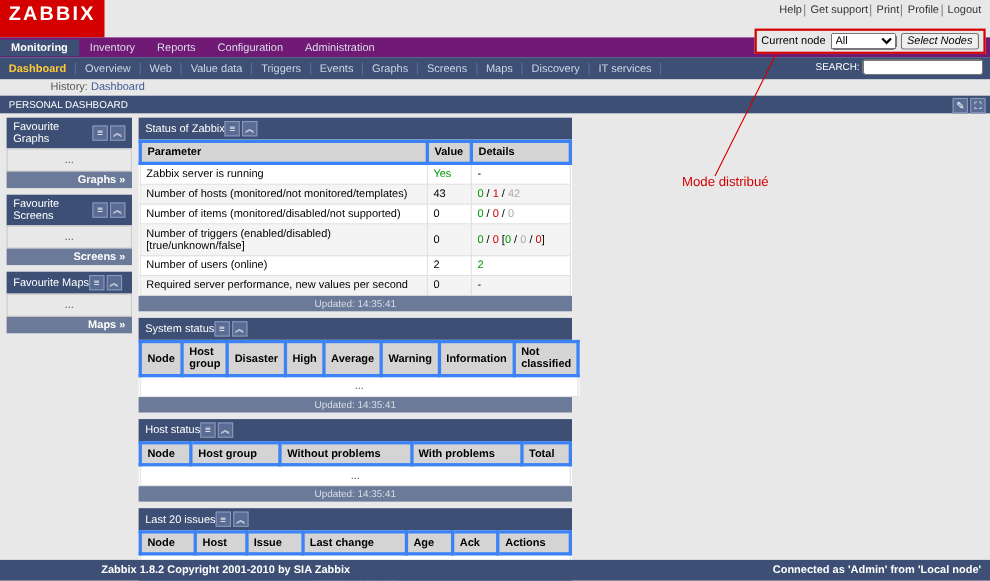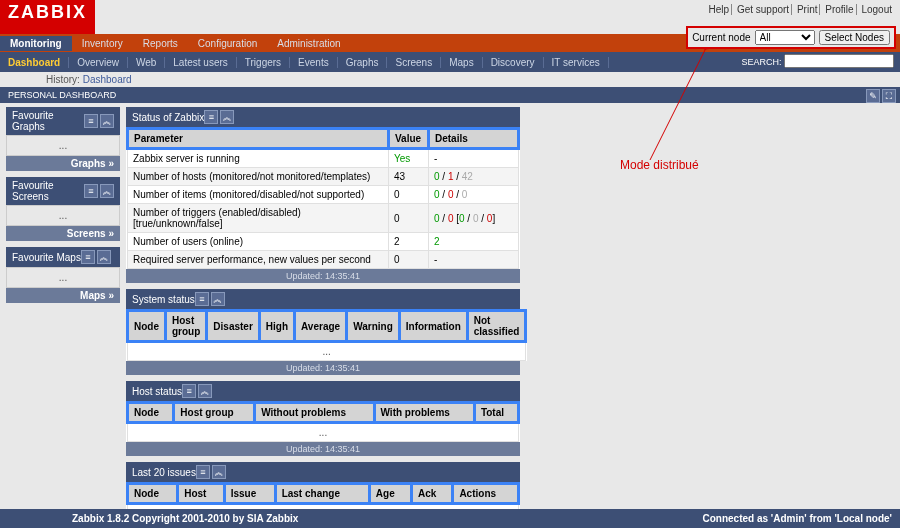--- a/index.html
+++ b/index.html
@@ -1,31 +1,31 @@
 <!DOCTYPE html>
 <html><head>
 <meta charset="utf-8">
 <style>
 * { box-sizing: border-box; margin: 0; padding: 0; }
 body { font-family: Verdana, Arial, sans-serif; font-size: 10px; background: #e8e8e8; width: 900px; height: 528px; overflow: hidden; position: relative; }
 .logo { background: #d40000; color: #fff; font-size: 18px; font-weight: bold; padding: 0 8px; display: inline-block; height: 34px; line-height: 24px; letter-spacing: 2px; }
 .top-links { position: absolute; right: 6px; top: 4px; font-size: 10px; }
 .top-links a { color: #333; text-decoration: none; padding: 0 2px; border-right: 1px solid #888; }
 .top-links a:last-child { border-right: none; }
-.navbar { background: #c2410c; height: 18px; display: flex; align-items: center; position: relative; }
+.navbar { background: #701a75; height: 18px; display: flex; align-items: center; position: relative; }
 .navbar .tab { color: #d9dee8; padding: 2px 10px; font-size: 10px; cursor: pointer; }
 .navbar .tab.active { background: #3d4f75; color: #fff; font-weight: bold; }
 .subnav { background: #3d4f75; height: 20px; display: flex; align-items: center; position: relative; }
 .subnav .item { color: #cdd6e5; padding: 0 8px; font-size: 10px; cursor: pointer; border-right: 1px solid #5a6c94; }
 .subnav .item.active { color: #ffcc33; font-weight: bold; }
 .subnav .search { position: absolute; right: 6px; top: 2px; color: #fff; font-size: 9px; }
 .subnav .search input { font-size: 10px; height: 14px; width: 110px; }
 .node-selector { position: absolute; right: 4px; top: 26px; border: 2px solid #d40000; padding: 2px 4px; font-size: 10px; display: flex; align-items: center; gap: 4px; background: #e8e8e8; z-index: 10; }
 .node-selector select { font-size: 10px; width: 60px; }
-.node-selector button { font-size: 10px; padding: 0 4px; }
+.node-selector button { font-size: 10px; padding: 0 4px; font-style: italic; }
 .history { padding: 2px 6px; font-size: 10px; color: #555; background: #e8e8e8; margin-left: 40px; }
 .history a { color: #3d5a9a; text-decoration: none; }
 .section-bar { background: #3d4f75; color: #fff; font-size: 9px; padding: 3px 8px; display: flex; align-items: center; position: relative; }
 .section-bar .icons { position: absolute; right: 4px; top: 2px; display: flex; gap: 2px; }
 .icon-btn { width: 14px; height: 14px; background: #5a6c94; border: 1px solid #8899bb; display: inline-flex; align-items: center; justify-content: center; color: #fff; font-size: 9px; cursor: pointer; }
 .main { display: flex; gap: 6px; padding: 4px 6px; }
 .sidebar { width: 114px; flex-shrink: 0; }
 .widget-head { background: #3d4f75; color: #fff; font-size: 10px; padding: 3px 6px; display: flex; align-items: center; justify-content: flex-start; }
 .widget-head .icons { display: flex; gap: 2px; }
 .fav-empty { text-align: center; padding: 4px; color: #555; background: #e8e8e8; border: 1px solid #ccc; }
@@ -74,21 +74,21 @@
   <div class="tab">Reports</div>
   <div class="tab">Configuration</div>
   <div class="tab">Administration</div>
 </div>
 
 
 <div class="subnav">
   <div class="item active">Dashboard</div>
   <div class="item">Overview</div>
   <div class="item">Web</div>
-  <div class="item">Latest users</div>
+  <div class="item">Value data</div>
   <div class="item">Triggers</div>
   <div class="item">Events</div>
   <div class="item">Graphs</div>
   <div class="item">Screens</div>
   <div class="item">Maps</div>
   <div class="item">Discovery</div>
   <div class="item">IT services</div>
   <div class="search">
     <span>SEARCH:</span>
     <input type="text" style="">
@@ -295,18 +295,18 @@
 
 
 <svg style="position:absolute; left:530px; top:40px; pointer-events:none;" width="200" height="130">
   <line x1="180" y1="0" x2="120" y2="120" stroke="#d40000" stroke-width="1"></line>
   <polygon points="180,0 174,10 184,8" fill="#d40000"></polygon>
 </svg>
 <div class="annotation" style="left:620px; top:158px;">Mode distribué</div>
 
 
 <div class="footer">
-  <span style="font-weight:bold; margin-left:64px;">Zabbix 1.8.2 Copyright 2001-2010 by SIA Zabbix</span>
+  <span style="font-weight:bold; margin-left:84px;">Zabbix 1.8.2 Copyright 2001-2010 by SIA Zabbix</span>
   <span style="font-weight:bold;">Connected as 'Admin' from 'Local node'</span>
 </div>
 
 
 
 
 </body></html>

